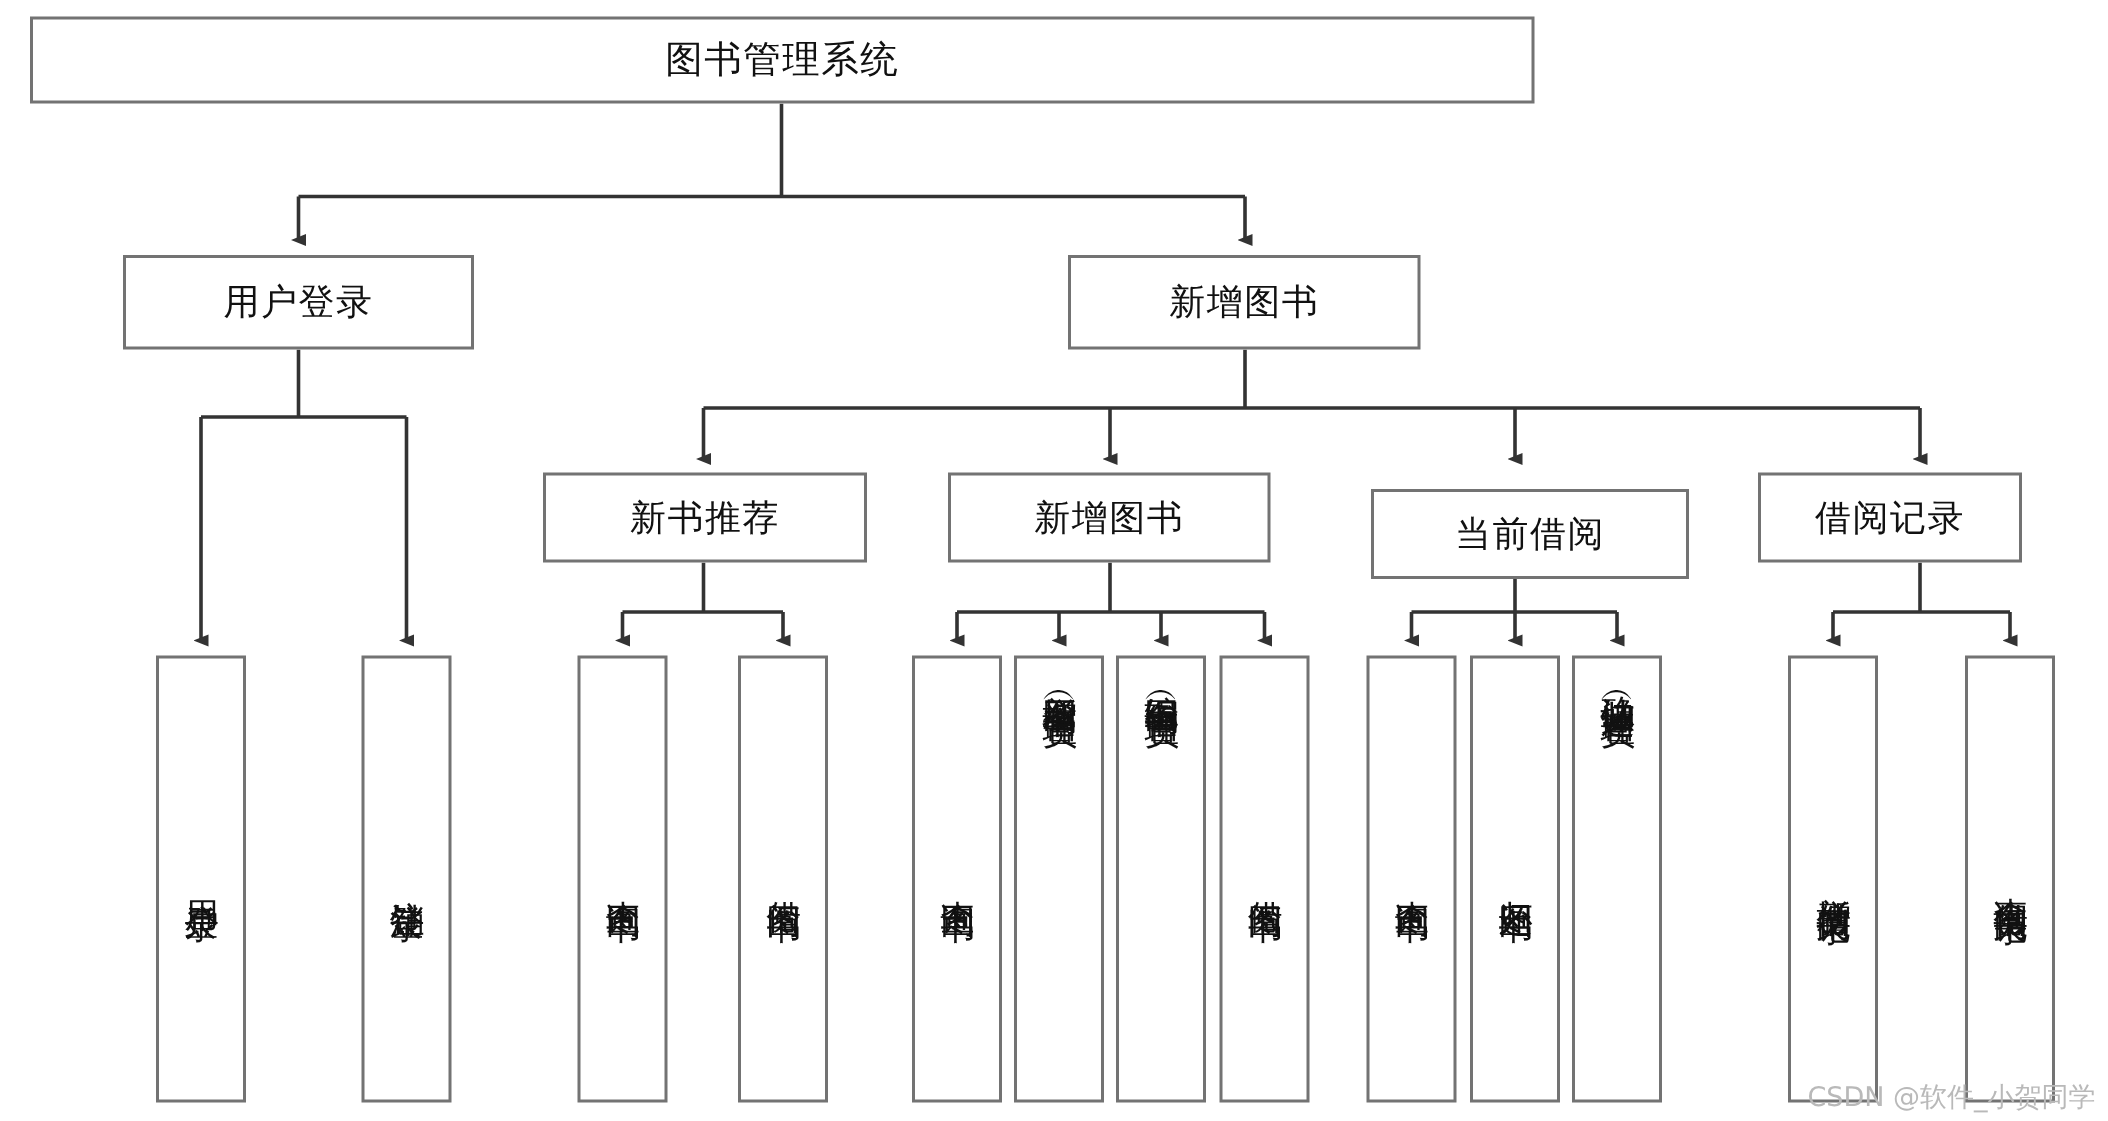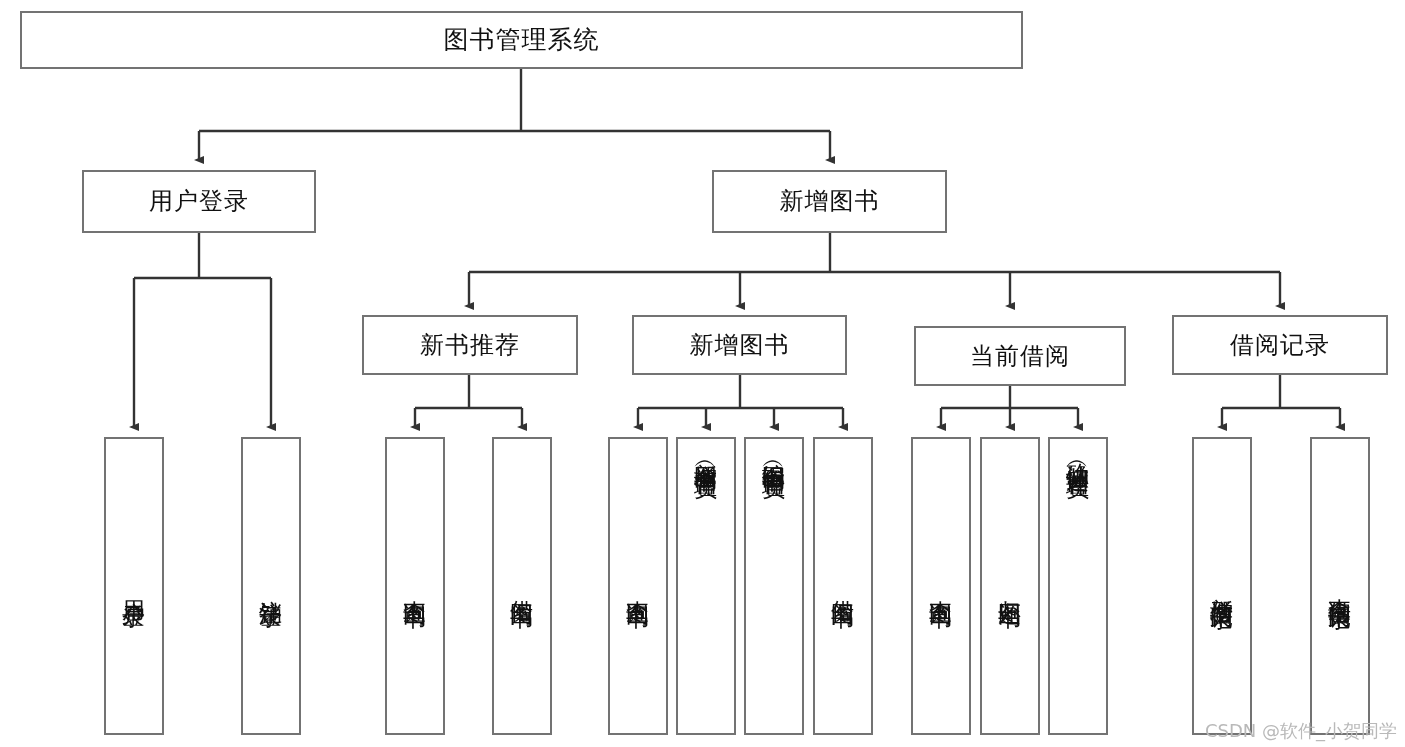--- a/index.html
+++ b/index.html
@@ -146,21 +146,21 @@
   </div>
 
   <div class="node node-h" style="left:632px; top:315px; width:215px; height:60px;">
     <span class="label">新增图书</span>
   </div>
 
   <div class="node node-h" style="left:902px; top:326px; width:212px; height:60px;margin-left:12px;">
     <span class="label">当前借阅</span>
   </div>
 
-  <div class="node node-h" style="left:1172px; top:315px; width:216px; height:60px;">
+  <div class="node node-h" style="left:1172px; top:315px; width:176px; height:60px;">
     <span class="label">借阅记录</span>
   </div>
 
   <div class="node node-v v-center" style="left:104px; top:437px; width:60px; height:298px;">
     <span class="label">用户登录</span>
   </div>
 
   <div class="node node-v v-center" style="left:241px; top:437px; width:60px; height:298px;">
     <span class="label">注销登录</span>
   </div>

